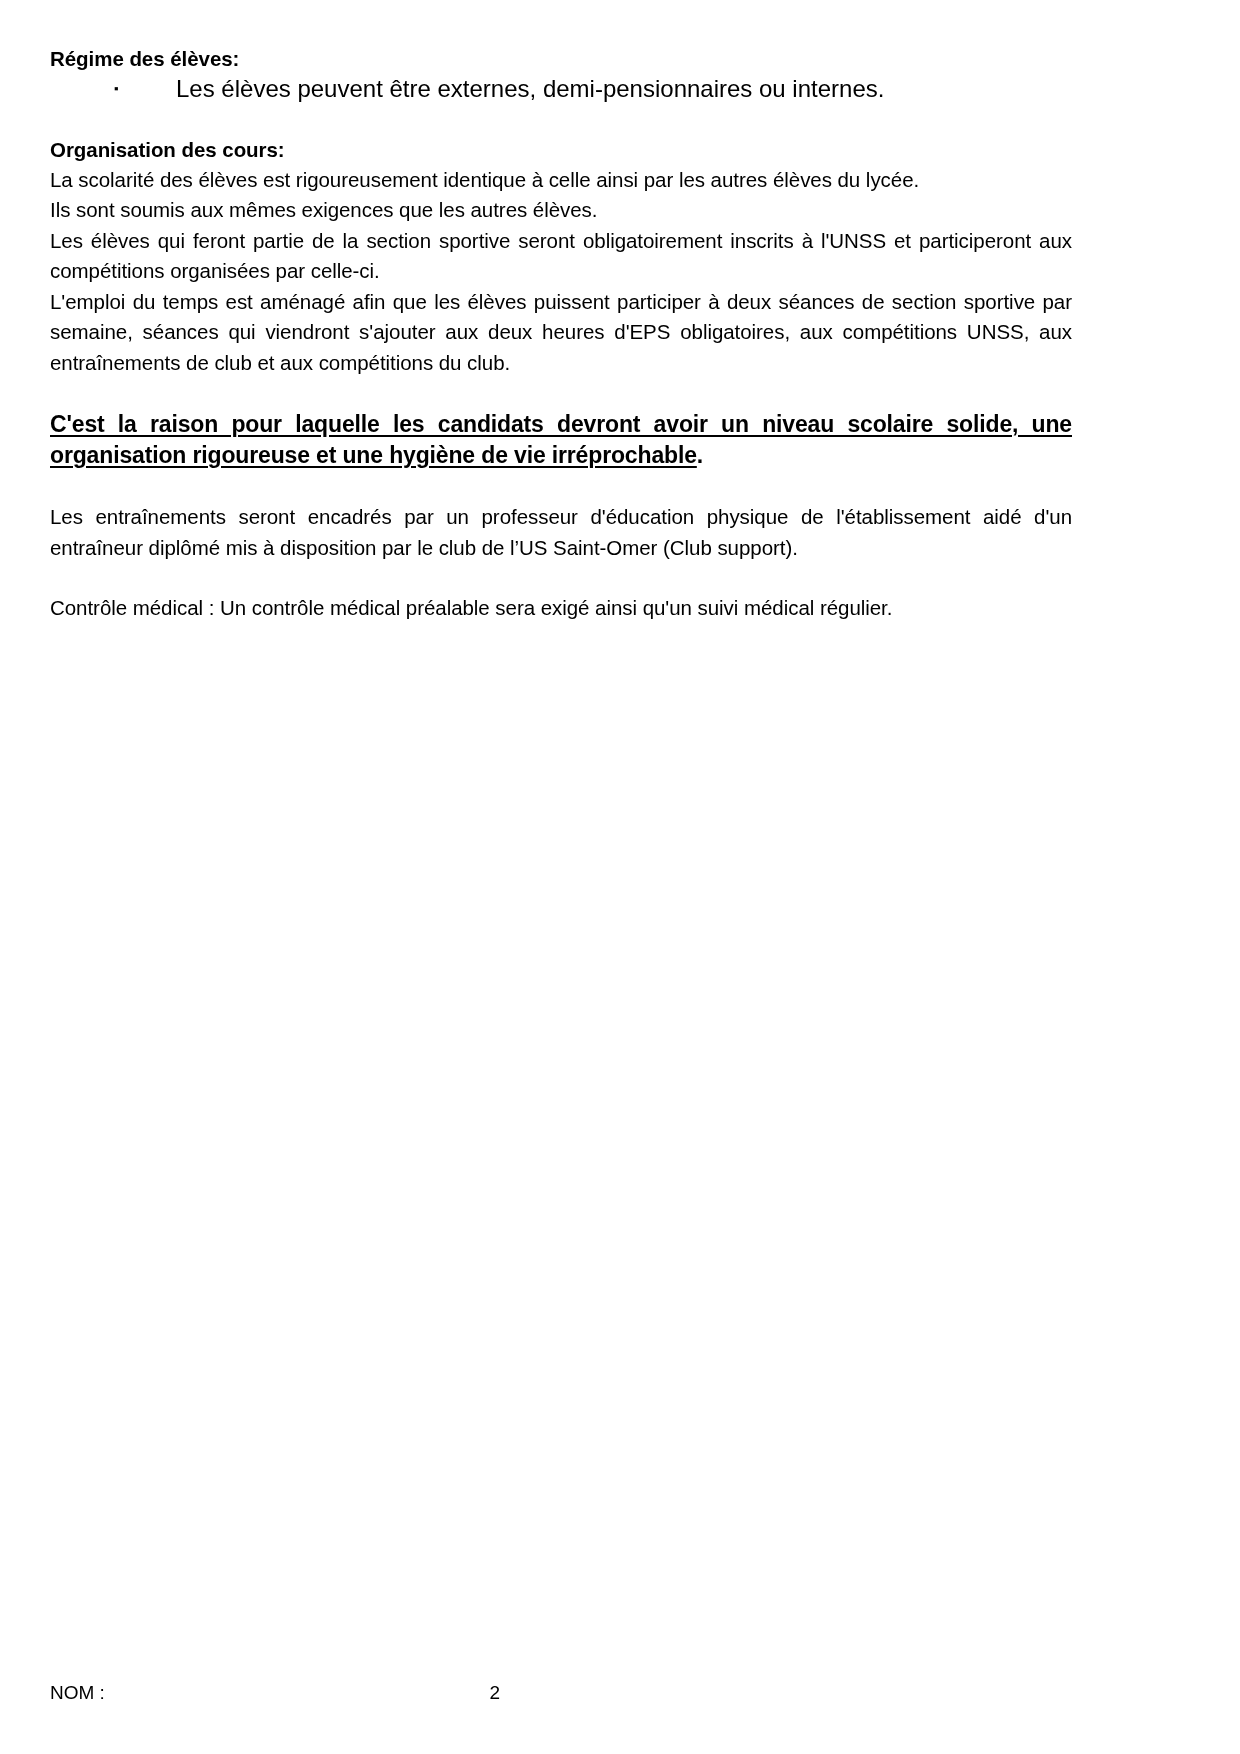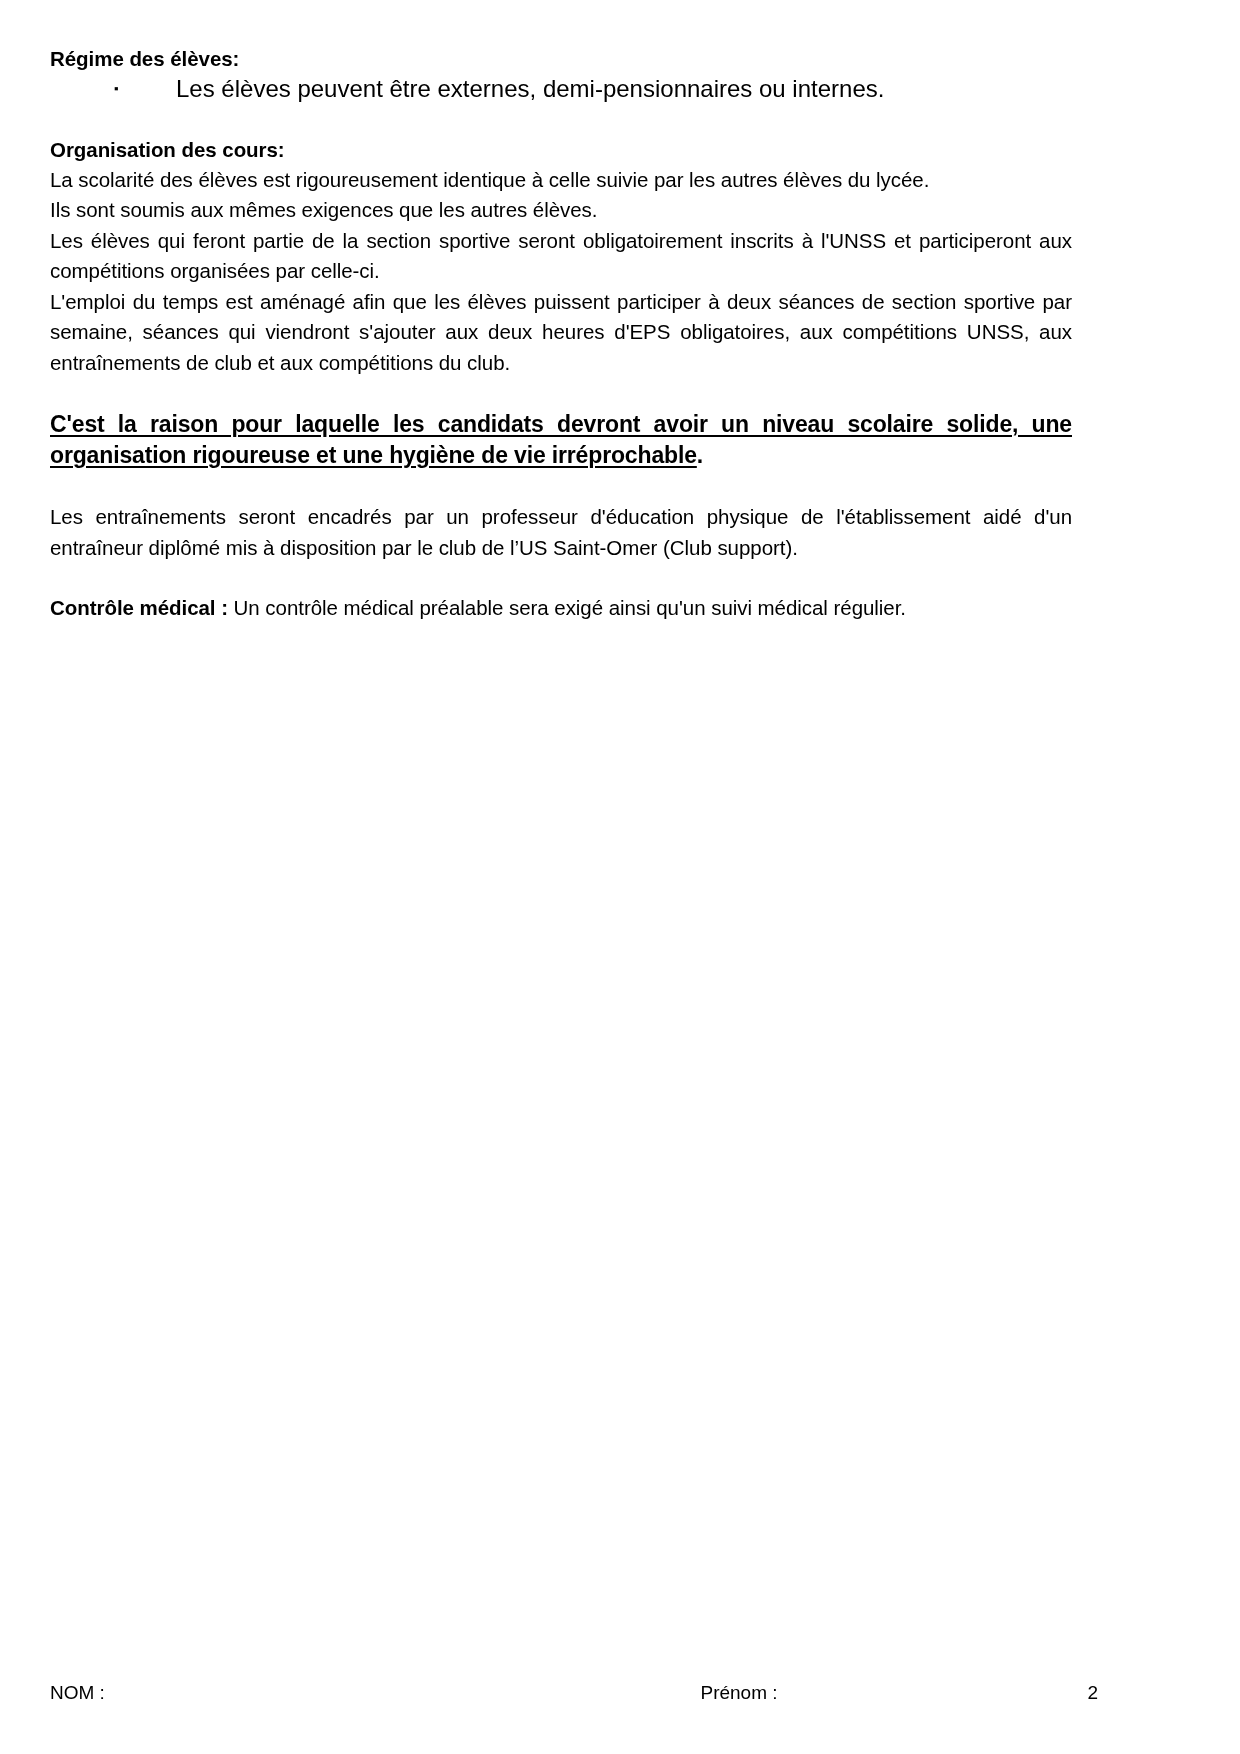--- a/index.html
+++ b/index.html
@@ -81,21 +81,21 @@
     line-height: 31px;
     letter-spacing: -0.15px;
   }
   .emphasis .u {
     text-decoration: underline;
     text-underline-offset: 3px;
     text-decoration-thickness: 1.6px;
   }
 
   .lead-bold {
-    font-weight: bold;
+    font-weight: normal;
   }
 
   
   .footer {
     position: absolute;
     left: 50px;
     right: 50px;
     bottom: 48px;
     display: flex;
     align-items: baseline;
@@ -121,21 +121,21 @@
     <div class="bullet-row">
       <span class="bullet-mark">▪</span>
       <span class="bullet-gap"></span>
       <span class="bullet-text">Les élèves peuvent être externes, demi-pensionnaires ou internes.</span>
     </div>
 
     <div class="spacer-md"></div>
 
     <p class="heading">Organisation des cours:</p>
 
-    <p class="para">La scolarité des élèves est rigoureusement identique à celle suivie par les autres élèves du lycée.</p>
+    <p class="para">La scolarité des élèves est rigoureusement identique à celle ainsi par les autres élèves du lycée.</p>
 
     <p class="para">Ils sont soumis  aux mêmes exigences que les autres élèves.</p>
 
     <p class="para justify-all">Les élèves qui feront partie de la section sportive seront obligatoirement inscrits à l'UNSS et participeront  aux compétitions organisées par celle-ci.</p>
 
     <p class="para justify-all">L'emploi du temps est aménagé afin que les élèves puissent participer à deux séances de section sportive par semaine, séances qui viendront s'ajouter aux deux heures d'EPS obligatoires, aux compétitions UNSS, aux entraînements de club et aux compétitions du club.</p>
 
     <div class="spacer-lg"></div>
 
     <p class="para emphasis justify-all">
@@ -150,18 +150,15 @@
     <div class="spacer-md"></div>
 
     <p class="para">
       <span class="lead-bold">Contrôle médical :</span><span> Un contrôle médical préalable sera exigé ainsi qu'un suivi médical régulier.</span>
     </p>
 
   </div>
 
   <div class="footer">
     <span class="footer-nom">NOM :</span>
-    <span class="footer-mid-wrap">
-      <span>Prénom :</span>
-    </span>
     <span class="footer-page">2</span>
   </div>
 </div>
 
 </body></html>

